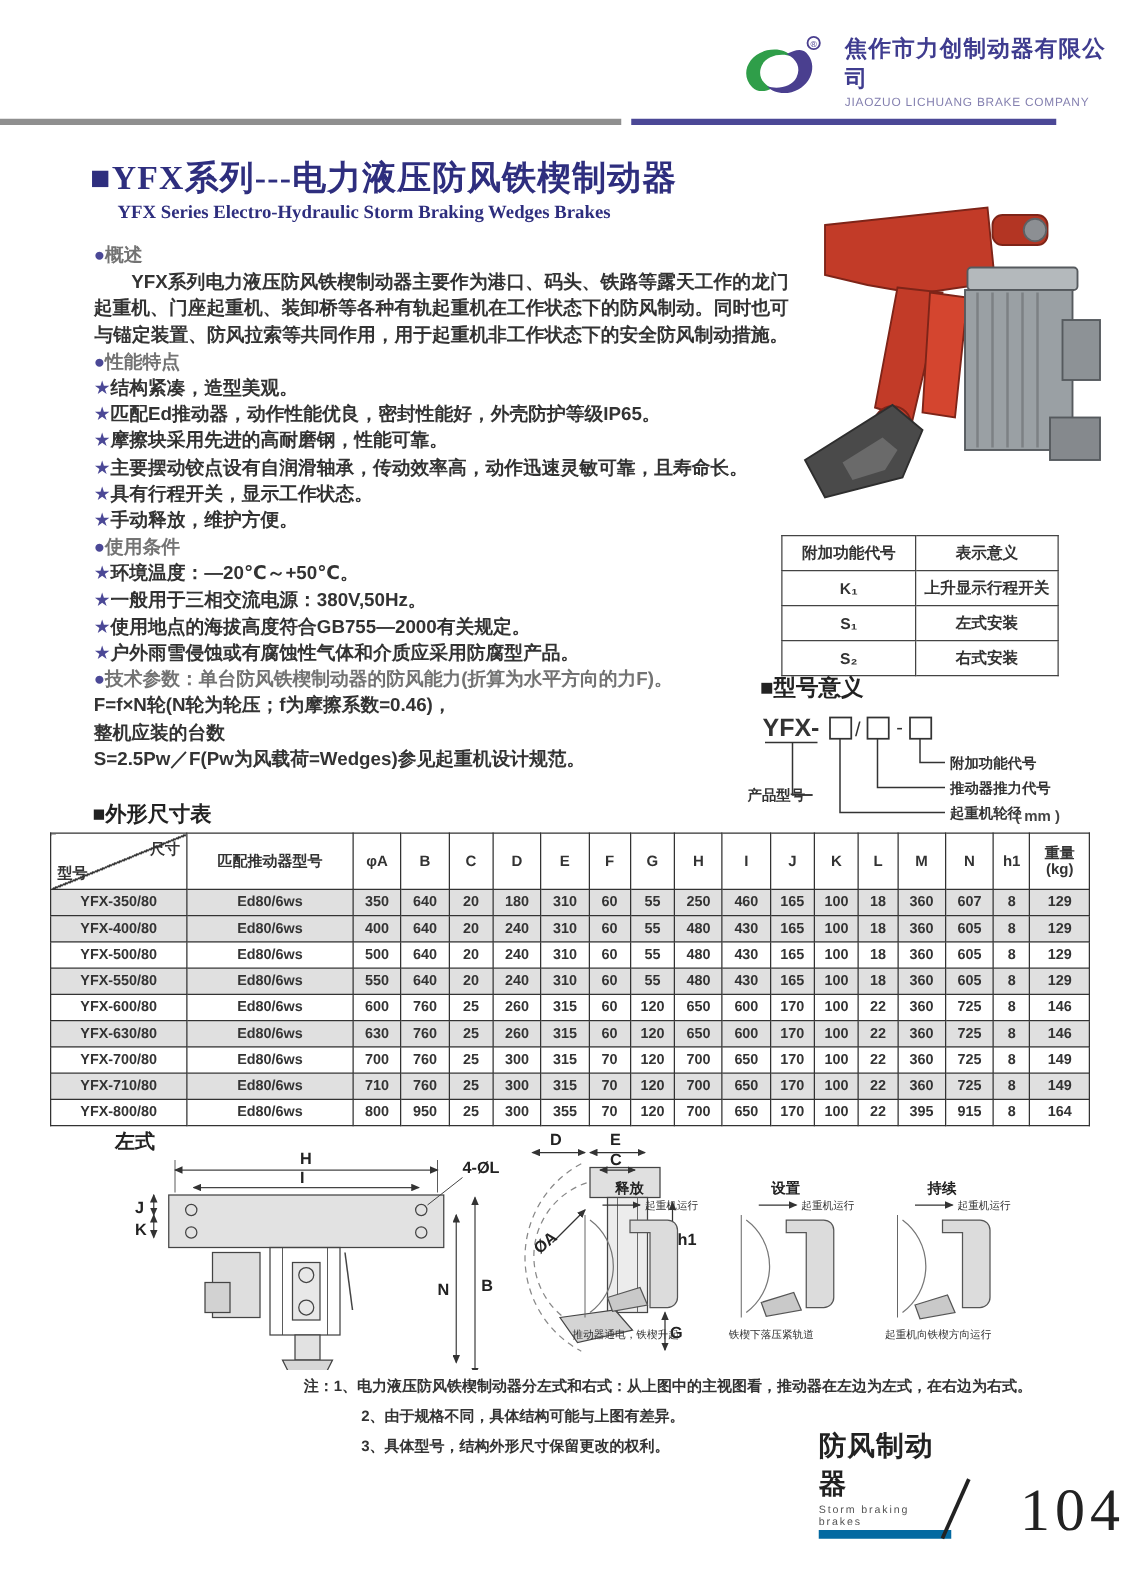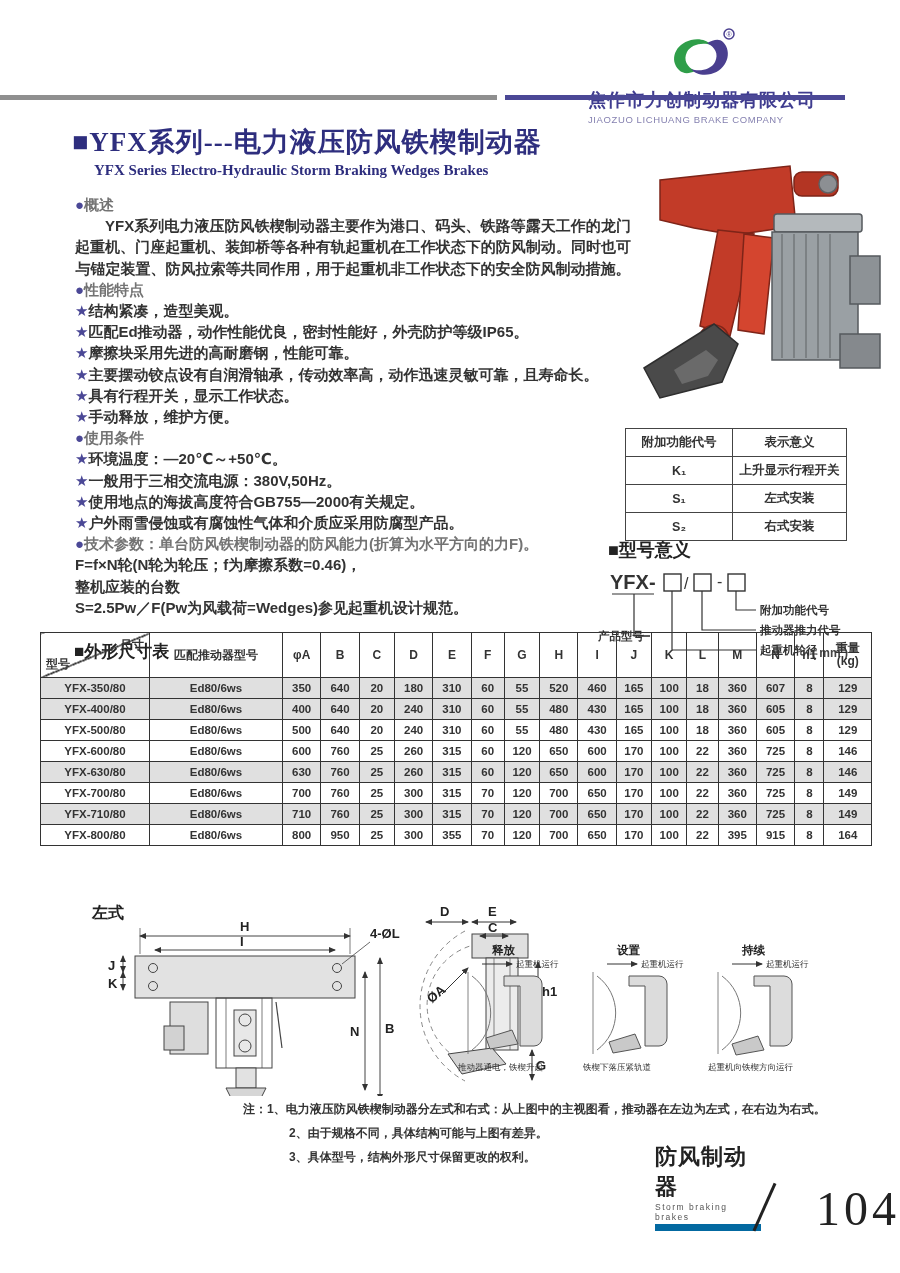--- a/index.html
+++ b/index.html
@@ -1,20 +1,20 @@
 <!DOCTYPE html>
 <html><head>
 <meta charset="utf-8">
 <style>
   html,body{margin:0;padding:0;background:#fff;}
   .page{position:relative;width:900px;height:1273px;background:#ffffff;overflow:hidden;
         font-family:"Liberation Sans","DejaVu Sans",sans-serif;color:#2b2b2b;}
 
   
-  .logo-block{position:absolute;left:588px;top:26px;display:flex;align-items:center;gap:0;flex-direction:column;}
+  .logo-block{position:absolute;left:588px;top:26px;display:flex;align-items:center;gap:15px;}
   .logo-text .cn{font-size:18px;font-weight:bold;color:#3f3c8f;letter-spacing:1px;}
   .logo-text .en{font-size:9.5px;color:#8581b0;letter-spacing:0.6px;margin-top:2px;}
   .bar-gray{position:absolute;left:0;top:95px;width:497px;height:5px;background:#8f8f8f;}
   .bar-purple{position:absolute;left:505px;top:95px;width:340px;height:5px;background:#4b4896;}
 
   
   .title-cn{position:absolute;left:72px;top:124px;font-family:"Liberation Serif","DejaVu Serif",serif;
             font-size:27px;font-weight:bold;color:#2e2e7e;letter-spacing:1px;}
   .title-en{position:absolute;left:94px;top:162px;font-family:"Liberation Serif","DejaVu Serif",serif;
             font-size:15px;font-weight:bold;color:#2e2e7e;}
@@ -34,21 +34,21 @@
   .addon{position:absolute;left:625px;top:428px;width:222px;border-collapse:collapse;font-size:12.5px;}
   .addon th,.addon td{border:1.5px solid #444;text-align:center;height:25px;font-weight:600;color:#333;}
   .addon th{font-weight:bold;}
 
   
   .model-meaning{position:absolute;left:598px;top:536px;}
   .unit-label{position:absolute;left:812px;top:646px;font-size:12px;color:#444;font-weight:600;}
 
   
   .dim-heading{position:absolute;left:74px;top:640px;font-size:17px;font-weight:bold;color:#222;}
-  .dim-table{position:absolute;left:40px;top:632px;width:832px;border-collapse:collapse;
+  .dim-table{position:absolute;left:40px;top:666px;width:832px;border-collapse:collapse;
              table-layout:fixed;font-size:11.5px;}
   .dim-table th,.dim-table td{border:1.4px solid #333;text-align:center;padding:0;color:#333;font-weight:600;}
   .dim-table thead th{height:44px;font-weight:bold;font-size:12px;}
   .dim-table tbody tr{height:21px;}
   .dim-table tbody tr.shaded{background:#e0e0e0;}
   .corner-cell{position:relative;background-image:linear-gradient(to bottom right,
       transparent calc(50% - 0.8px),#333 calc(50% - 0.8px),#333 calc(50% + 0.8px),transparent calc(50% + 0.8px));}
   .corner-top{position:absolute;right:5px;top:4px;font-size:12px;}
   .corner-bottom{position:absolute;left:5px;bottom:4px;font-size:12px;}
   .wt-head span{display:block;line-height:13px;}
@@ -254,21 +254,21 @@
         <tr class="shaded">
           <td>YFX-350/80</td>
           <td>Ed80/6ws</td>
           <td>350</td>
           <td>640</td>
           <td>20</td>
           <td>180</td>
           <td>310</td>
           <td>60</td>
           <td>55</td>
-          <td>520</td>
+          <td>250</td>
           <td>460</td>
           <td>165</td>
           <td>100</td>
           <td>18</td>
           <td>360</td>
           <td>607</td>
           <td>8</td>
           <td>129</td>
         </tr>
         <tr class="shaded">
@@ -288,20 +288,40 @@
           <td>18</td>
           <td>360</td>
           <td>605</td>
           <td>8</td>
           <td>129</td>
         </tr>
         <tr>
           <td>YFX-500/80</td>
           <td>Ed80/6ws</td>
           <td>500</td>
+          <td>640</td>
+          <td>20</td>
+          <td>240</td>
+          <td>310</td>
+          <td>60</td>
+          <td>55</td>
+          <td>480</td>
+          <td>430</td>
+          <td>165</td>
+          <td>100</td>
+          <td>18</td>
+          <td>360</td>
+          <td>605</td>
+          <td>8</td>
+          <td>129</td>
+        </tr>
+        <tr class="shaded">
+          <td>YFX-550/80</td>
+          <td>Ed80/6ws</td>
+          <td>550</td>
           <td>640</td>
           <td>20</td>
           <td>240</td>
           <td>310</td>
           <td>60</td>
           <td>55</td>
           <td>480</td>
           <td>430</td>
           <td>165</td>
           <td>100</td>

